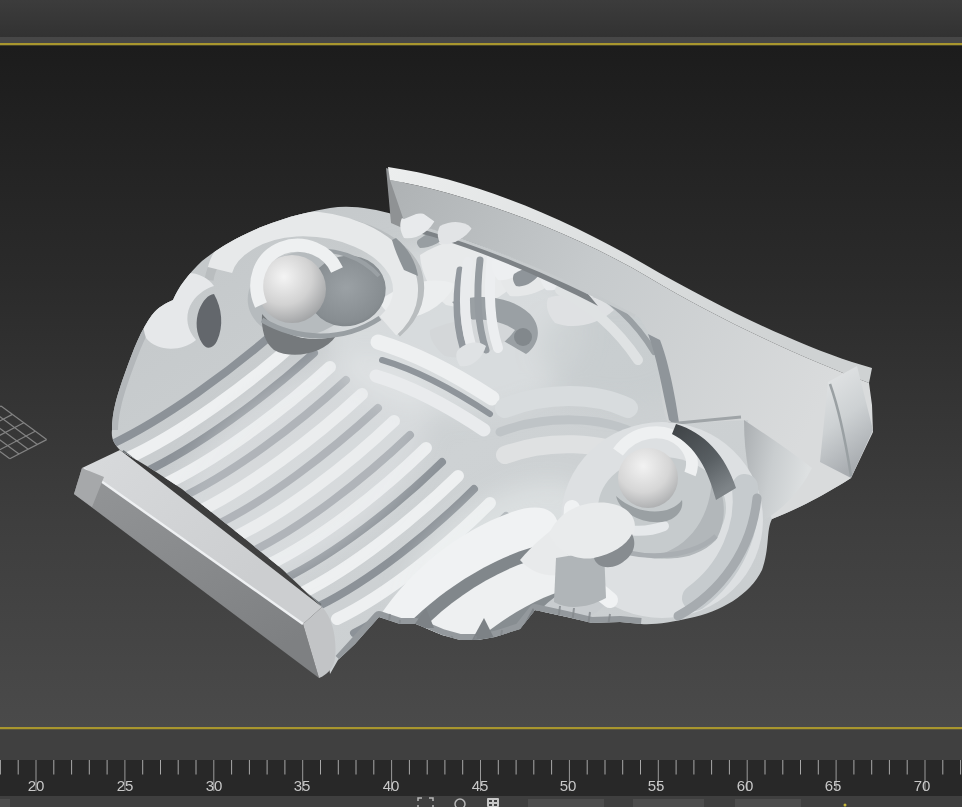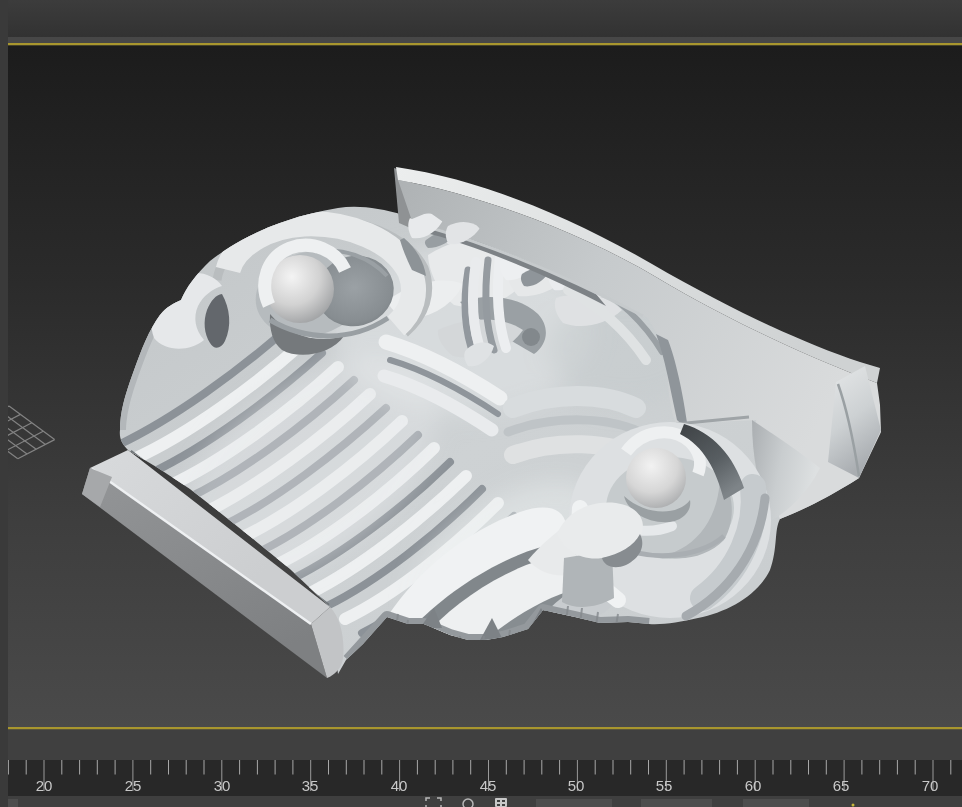--- a/index.html
+++ b/index.html
@@ -1,17 +1,17 @@
 <!DOCTYPE html>
 <html><head>
 <meta charset="utf-8">
 <style>
   html,body{margin:0;padding:0;background:#3a3a3a;}
   body{width:962px;height:807px;overflow:hidden;font-family:"Liberation Sans",sans-serif;}
-  #stage{position:absolute;top:0;left:8px;width:946px;height:807px;}
+  #stage{position:absolute;top:0;left:0;width:946px;height:807px;}
 </style>
 </head>
 <body>
 <div id="stage">
 <svg width="962" height="807" viewBox="0 0 962 807">
 <defs>
   <linearGradient id="topbar" x1="0" y1="0" x2="0" y2="1">
     <stop offset="0" stop-color="#3c3c3c"></stop>
           <stop offset="1" stop-color="#323232"></stop>
   </linearGradient>

